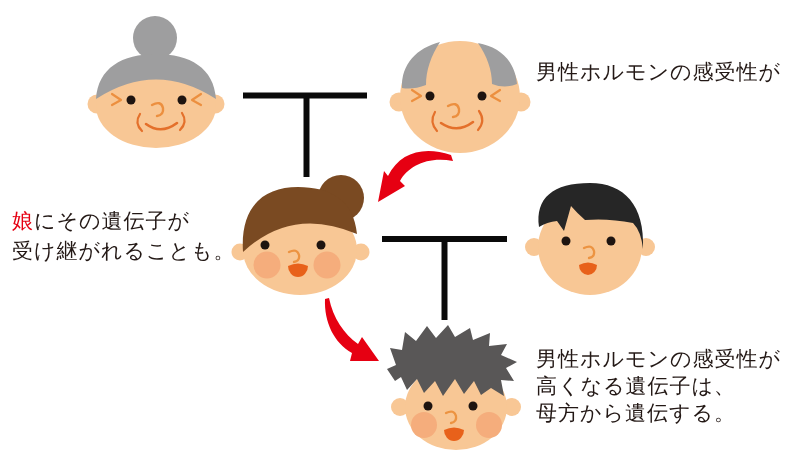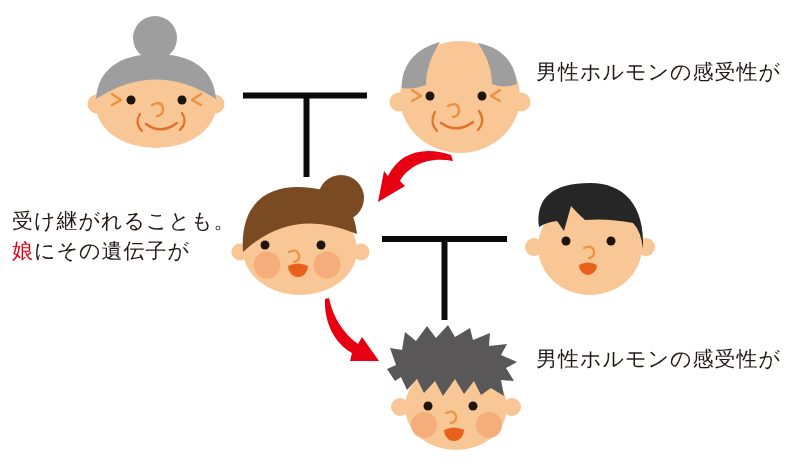--- a/index.html
+++ b/index.html
@@ -137,21 +137,23 @@
       <path d="M446,413 Q454,409 456,416 Q457,422 451,423" stroke="#ec9341" stroke-width="2.3" fill="none" stroke-linecap="round"></path>
       <path d="M 444,430 Q 454,425 464,430 A 10,11 0 0 1 444,430 Z" fill="#e8611a"></path>
     </g>
   </svg>
 
   <div class="note" id="note-grandfather">
     <span class="ln">男性ホルモンの感受性が</span>
   </div>
 
   <div class="note" id="note-daughter">
+    <span class="ln"><span class="hl">娘</span><span>にその遺伝子が</span></span>
     <span class="ln">受け継がれることも。</span>
-    <span class="ln"><span class="hl">娘</span><span>にその遺伝子が</span></span>
   </div>
 
   <div class="note" id="note-son">
     <span class="ln">男性ホルモンの感受性が</span>
+    <span class="ln">高くなる遺伝子は、</span>
+    <span class="ln">母方から遺伝する。</span>
   </div>
 
 </div>
 
 </body></html>

